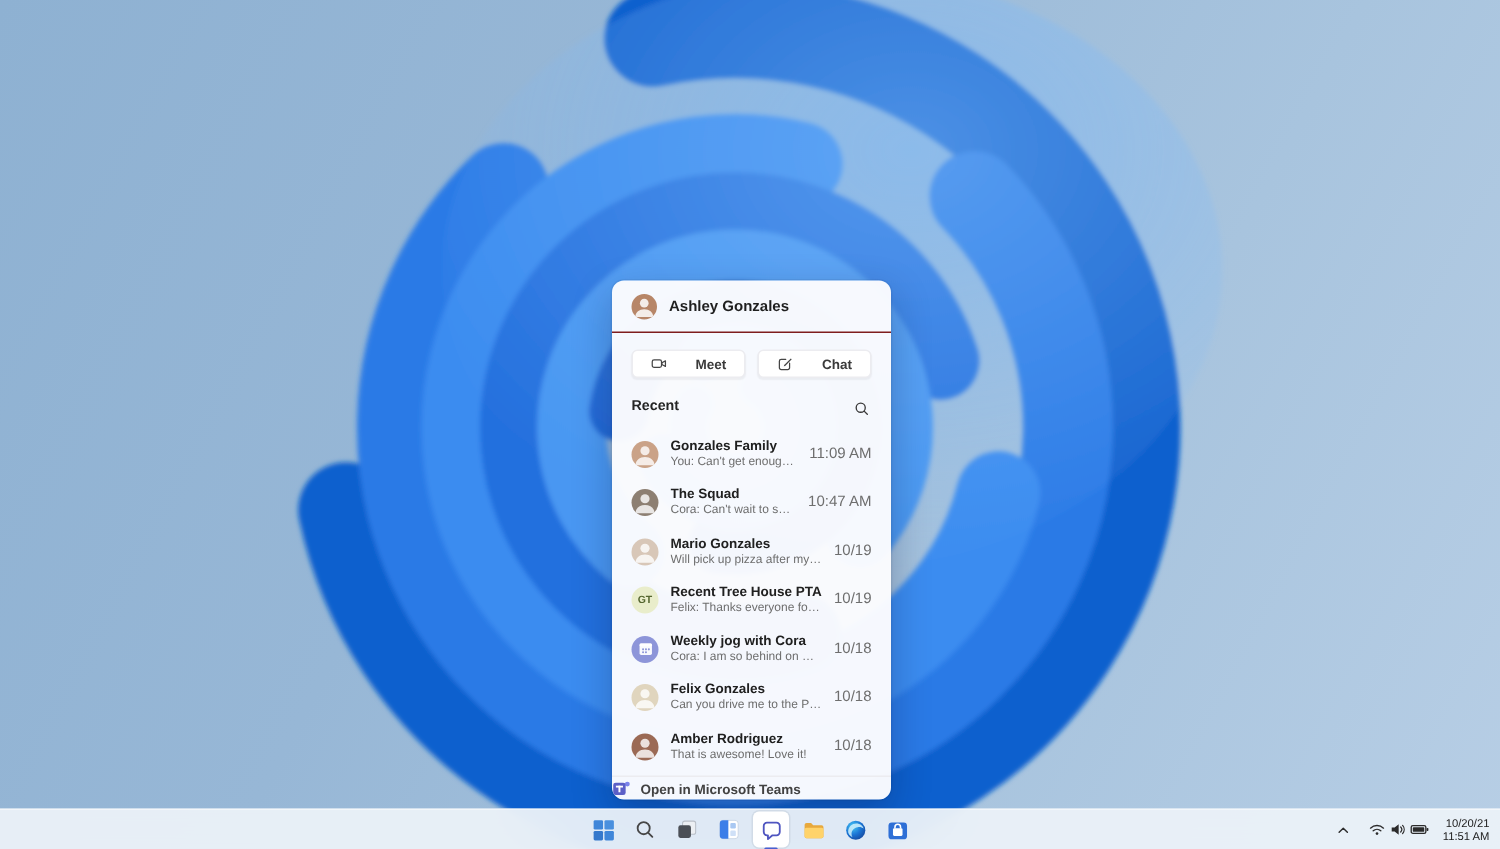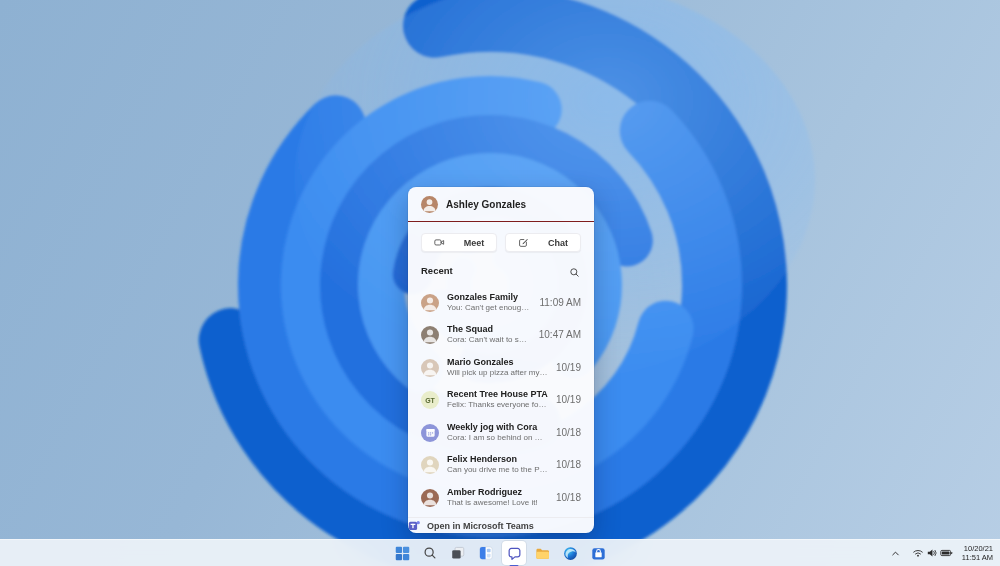--- a/index.html
+++ b/index.html
@@ -223,21 +223,21 @@
       </div>
 
       <div class="chat-item">
         <span class="chat-avatar" style="background: rgb(224, 213, 190);">
           <svg width="18" height="18" viewBox="0 0 20 20">
               <circle cx="10" cy="7.2" r="3.4" fill="#fff" opacity="0.8"></circle>
               <path d="M3 18c0-3.8 3.1-6.1 7-6.1s7 2.3 7 6.1z" fill="#fff" opacity="0.8"></path>
             </svg>
         </span>
         <span class="chat-texts">
-          <span class="chat-name">Felix Henderson</span>
+          <span class="chat-name">Felix Gonzales</span>
           <span class="chat-preview">Can you drive me to the PTA today?</span>
         </span>
         <span class="chat-time">10/18</span>
       </div>
 
       <div class="chat-item">
         <span class="chat-avatar" style="background: rgb(155, 106, 85);">
           <svg width="18" height="18" viewBox="0 0 20 20">
               <circle cx="10" cy="7.2" r="3.4" fill="#fff" opacity="0.8"></circle>
               <path d="M3 18c0-3.8 3.1-6.1 7-6.1s7 2.3 7 6.1z" fill="#fff" opacity="0.8"></path>

